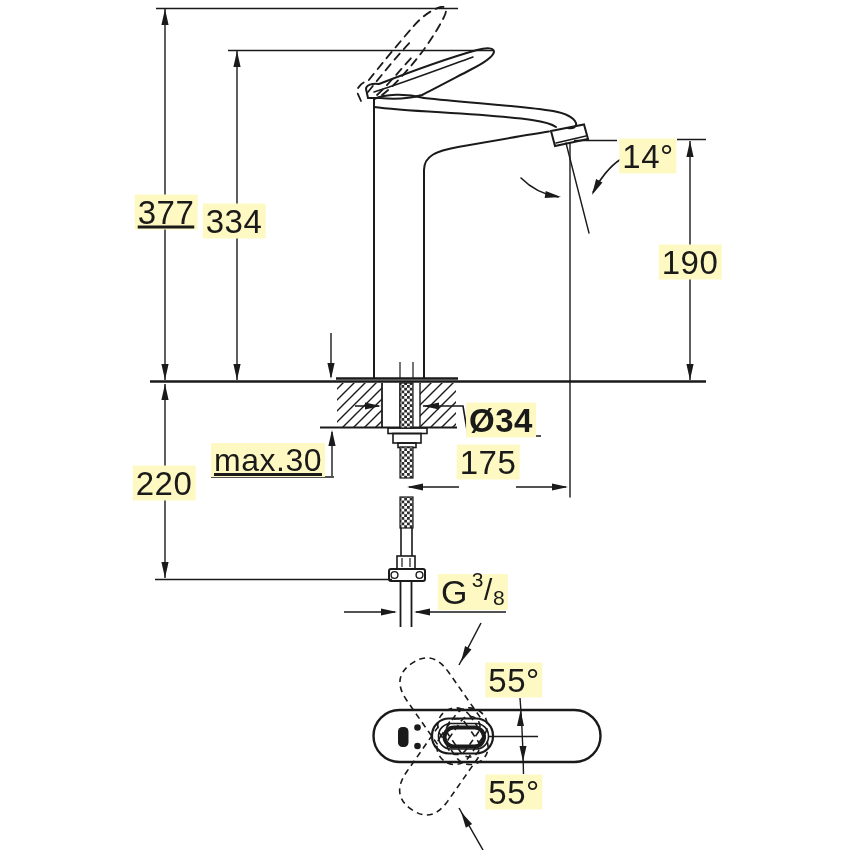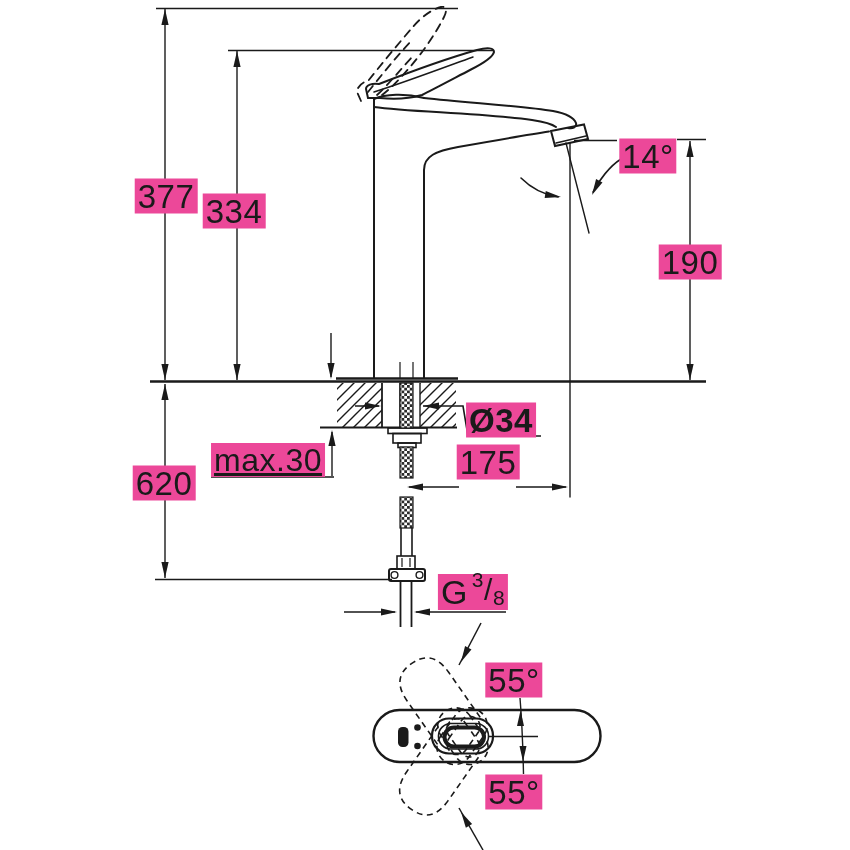--- a/index.html
+++ b/index.html
@@ -1,19 +1,19 @@
 <!DOCTYPE html>
 <html><head>
 <meta charset="utf-8">
 <style>
   html,body{margin:0;padding:0;background:#fff;}
   #stage{position:relative;width:850px;height:850px;background:#fff;overflow:hidden;
          font-family:"Liberation Sans","DejaVu Sans",sans-serif;}
   #drawing{position:absolute;left:0;top:0;}
-  .lbl{position:absolute;transform:translate(-50%,-50%);background:#ec4899;color:#1a1a1a;
+  .lbl{position:absolute;transform:translate(-50%,-50%);background:#fef9c3;color:#1a1a1a;
        font-size:33px;line-height:1;white-space:nowrap;padding:1px 3px;letter-spacing:0.5px;}
   .lbl.small{font-size:32px;text-decoration:underline;}
   .thread{display:inline-flex;align-items:flex-start;}
   .thread .big{font-size:34px;line-height:1;}
   .thread .sup{font-size:21px;line-height:1;position:relative;top:-6px;margin-left:4px;}
   .thread .slash{font-size:30px;line-height:1;position:relative;top:0px;}
   .thread .sub{font-size:21px;line-height:1;position:relative;top:12px;}
 </style>
 </head>
 <body>
@@ -164,27 +164,27 @@
     <polygon points="520.5,710.5 517,726 524,726" fill="#1a1a1a" stroke="none"></polygon>
     <polygon points="523,761.5 519.5,746 526.5,746" fill="#1a1a1a" stroke="none"></polygon>
 
     <path d="M459,665 L481,623" stroke-width="1.5"></path>
     <path d="M459,808 L483,850" stroke-width="1.5"></path>
   </g>
   <use href="#arr" transform="translate(461,662) rotate(-63)"></use>
   <use href="#arr" transform="translate(461,812) rotate(60)"></use>
 </svg>
 
-  <div class="lbl" style="left:166px;top:196px;">377</div>
-  <div class="lbl" style="left:234px;top:211px;">334</div>
+  <div class="lbl" style="left:166px;top:212px;text-decoration:underline;">377</div>
+  <div class="lbl" style="left:234px;top:221px;">334</div>
   <div class="lbl" style="left:648px;top:156px;">14°</div>
   <div class="lbl" style="left:690px;top:262px;">190</div>
   <div class="lbl" style="left:501px;top:420px;font-weight:bold;">Ø34</div>
   <div class="lbl small" style="left:268px;top:460px;">max.30</div>
-  <div class="lbl" style="left:164px;top:483px;">620</div>
+  <div class="lbl" style="left:164px;top:483px;">220</div>
   <div class="lbl" style="left:488px;top:462px;">175</div>
 
   <div class="lbl thread" style="left:473px;top:592px;">
     <span class="big">G</span>
     <span class="sup">3</span>
     <span class="slash">/</span>
     <span class="sub">8</span>
   </div>
 
   <div class="lbl" style="left:514px;top:680px;">55°</div>

